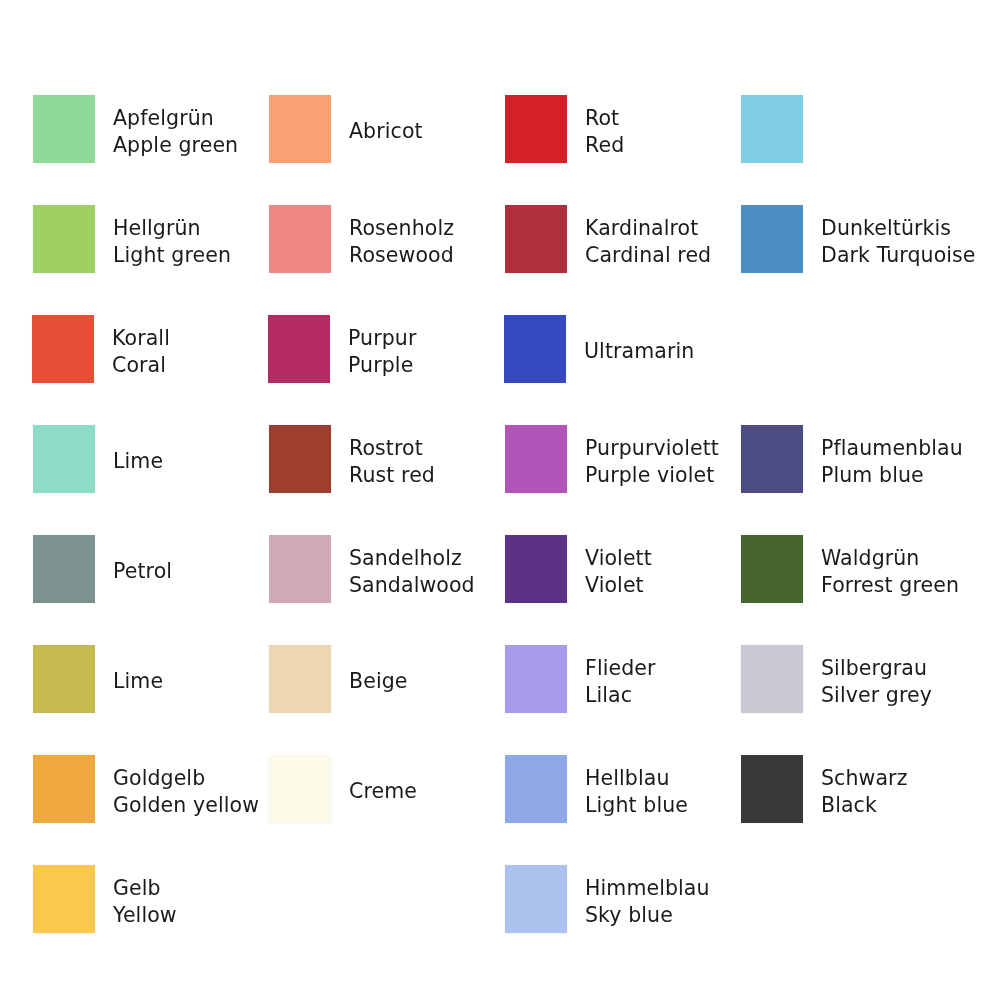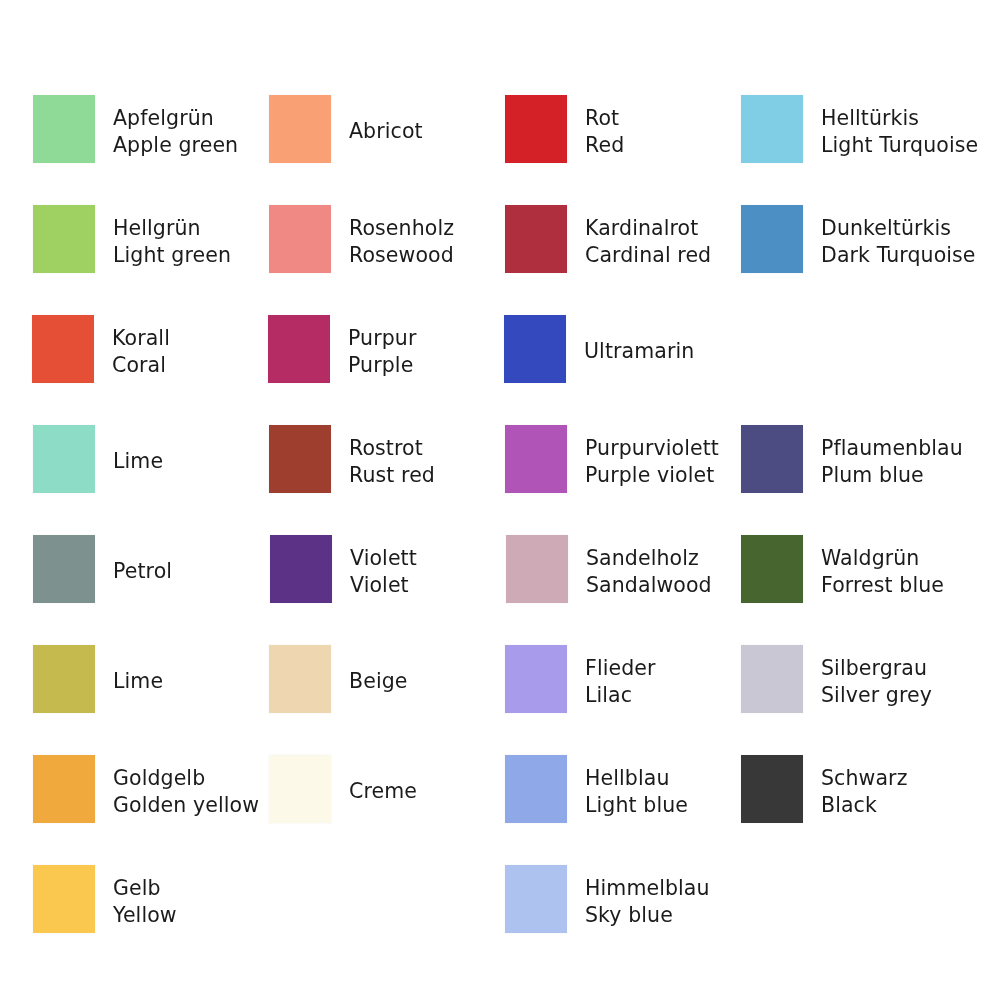--- a/index.html
+++ b/index.html
@@ -88,24 +88,20 @@
       </div>
       <div class="swatch-cell col-3">
         <div class="swatch-chip" style="background-color: rgb(212, 32, 39);"></div>
         <div class="swatch-labels">
           <span class="swatch-name-de">Rot</span>
           <span class="swatch-name-en">Red</span>
         </div>
       </div>
       <div class="swatch-cell col-4">
         <div class="swatch-chip" style="background-color: rgb(127, 206, 229);"></div>
-        <div class="swatch-labels">
-          <span class="swatch-name-de">Helltürkis</span>
-          <span class="swatch-name-en">Light Turquoise</span>
-        </div>
       </div>
     </div>
     <div class="swatch-row">
       <div class="swatch-cell col-1">
         <div class="swatch-chip" style="background-color: rgb(158, 209, 97);"></div>
         <div class="swatch-labels">
           <span class="swatch-name-de">Hellgrün</span>
           <span class="swatch-name-en">Light green</span>
         </div>
       </div>
@@ -182,39 +178,39 @@
         </div>
       </div>
     </div>
     <div class="swatch-row">
       <div class="swatch-cell col-1">
         <div class="swatch-chip" style="background-color: rgb(125, 145, 143);"></div>
         <div class="swatch-labels">
           <span class="swatch-name-de">Petrol</span>
         </div>
       </div>
+      <div class="swatch-cell col-2">
+        <div class="swatch-chip" style="background-color: rgb(206, 169, 182);"></div>
+        <div class="swatch-labels">
+          <span class="swatch-name-de">Sandelholz</span>
+          <span class="swatch-name-en">Sandalwood</span>
+        </div>
+      </div>
       <div class="swatch-cell col-3">
         <div class="swatch-chip" style="background-color: rgb(91, 50, 133);"></div>
         <div class="swatch-labels">
           <span class="swatch-name-de">Violett</span>
           <span class="swatch-name-en">Violet</span>
         </div>
       </div>
-      <div class="swatch-cell col-2">
-        <div class="swatch-chip" style="background-color: rgb(206, 169, 182);"></div>
-        <div class="swatch-labels">
-          <span class="swatch-name-de">Sandelholz</span>
-          <span class="swatch-name-en">Sandalwood</span>
-        </div>
-      </div>
       <div class="swatch-cell col-4">
         <div class="swatch-chip" style="background-color: rgb(71, 102, 47);"></div>
         <div class="swatch-labels">
           <span class="swatch-name-de">Waldgrün</span>
-          <span class="swatch-name-en">Forrest blue</span>
+          <span class="swatch-name-en">Forrest green</span>
         </div>
       </div>
     </div>
     <div class="swatch-row">
       <div class="swatch-cell col-1">
         <div class="swatch-chip" style="background-color: rgb(196, 186, 78);"></div>
         <div class="swatch-labels">
           <span class="swatch-name-de">Lime</span>
         </div>
       </div>

